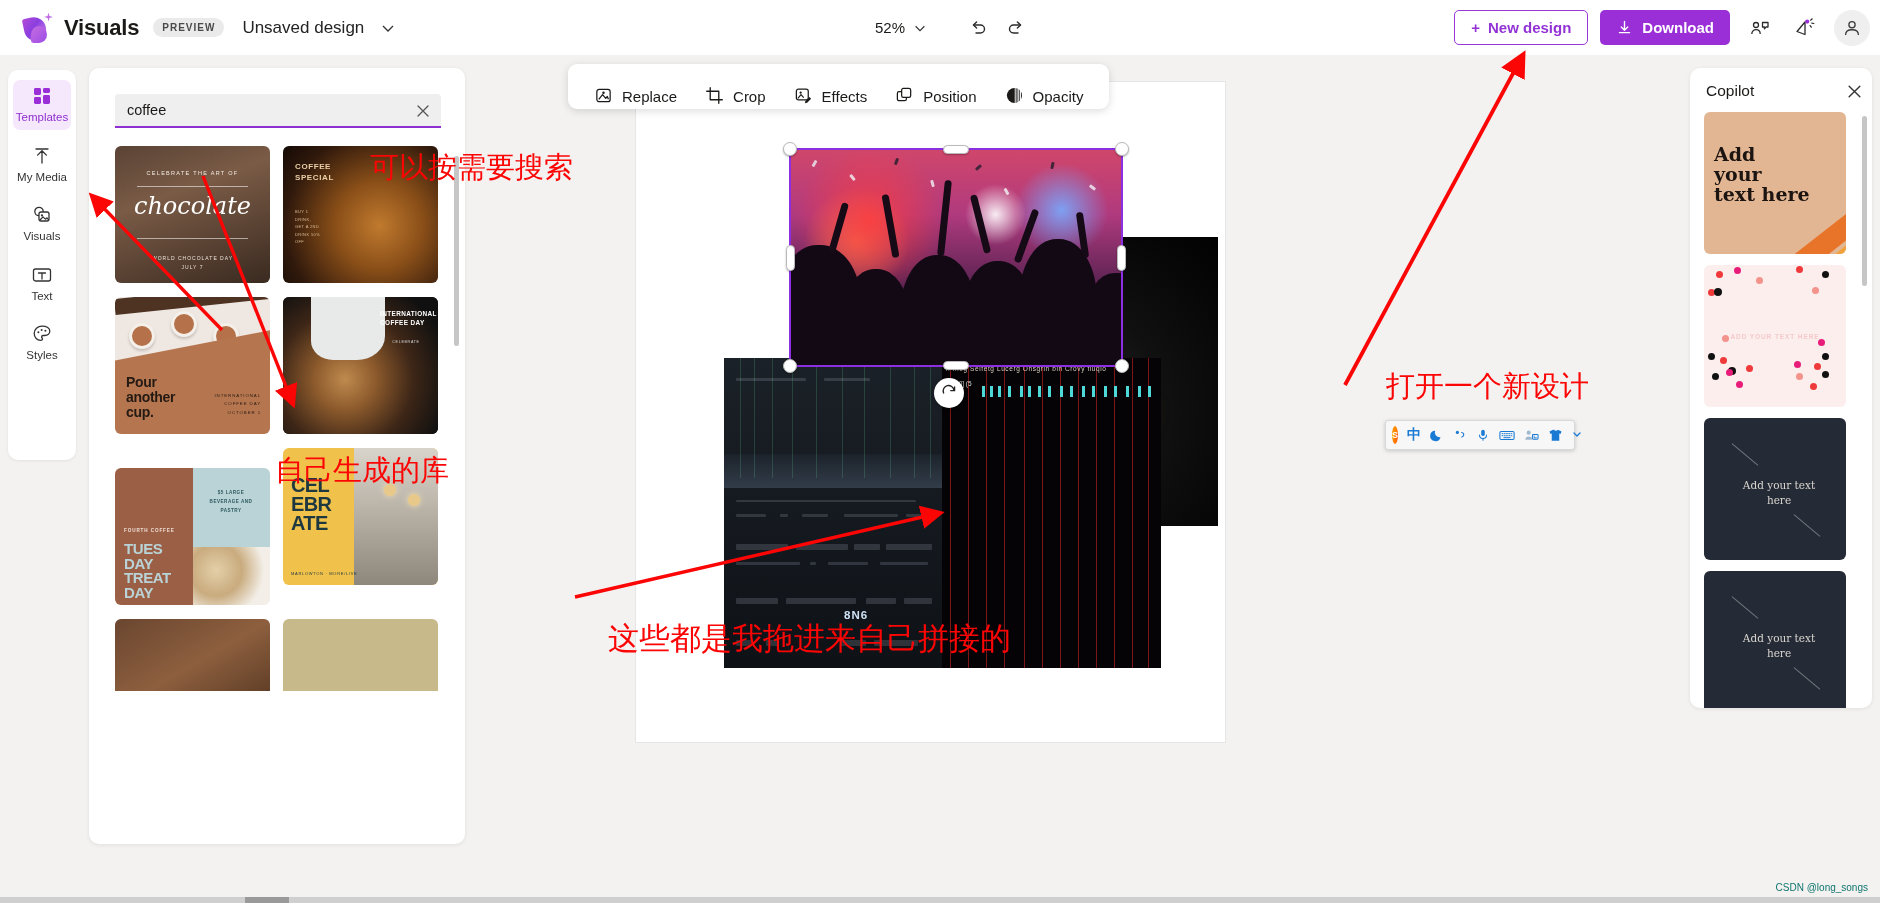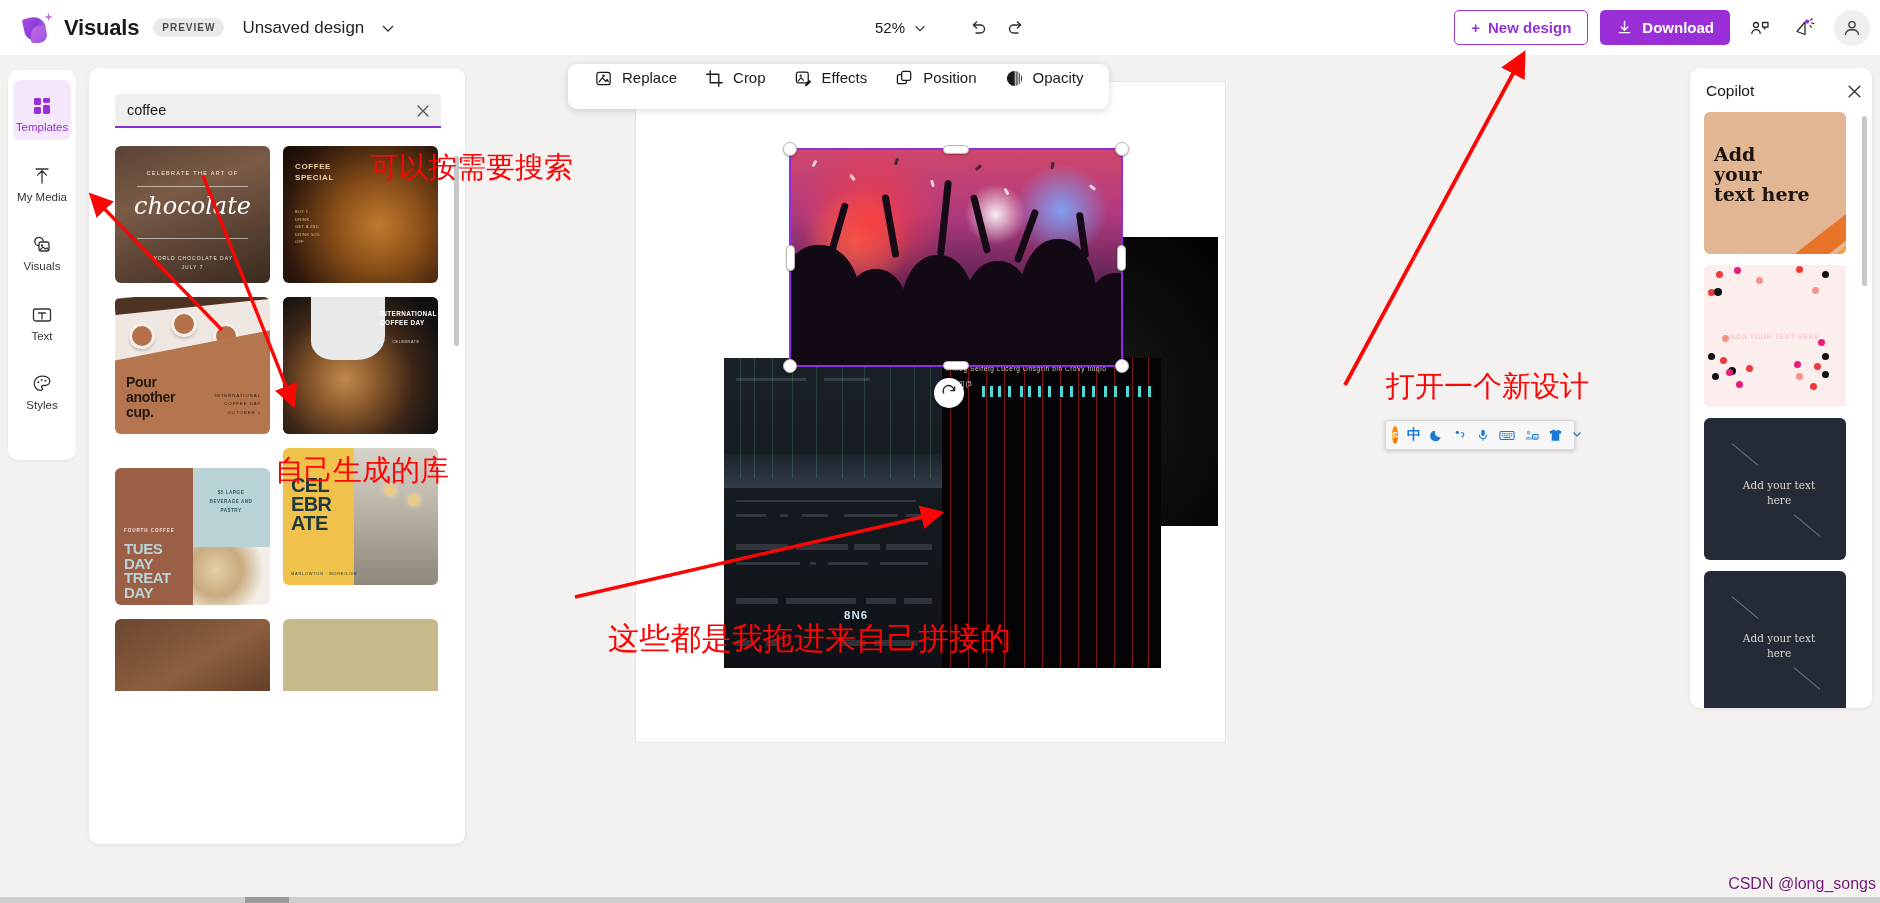--- a/index.html
+++ b/index.html
@@ -77,21 +77,21 @@
 
   
   #left-rail {
     position: absolute; left: 8px; top: 70px; width: 68px; height: 390px;
     background: #fff; border-radius: 10px;
     display: flex; flex-direction: column; align-items: center; padding-top: 10px;
     box-shadow: 0 1px 3px rgba(0,0,0,.07);
     z-index: 20;
   }
   .rail-item {
-    width: 58px; padding: 15px 0 6px; border-radius: 7px; margin-bottom: 10px;
+    width: 58px; padding: 5px 0 6px; border-radius: 7px; margin-bottom: 10px;
     display: flex; flex-direction: column; align-items: center; gap: 5px; cursor: pointer;
   }
   .rail-item.active { background: #f6e8fc; }
   .rail-item .rail-label { font-size: 11.5px; color: #333; line-height: 1; text-align: center;}
   .rail-item.active .rail-label { color: #8e2fd0; }
   .rail-ico { width: 22px; height: 22px; display: flex; align-items: center; justify-content: center; }
 
   
   #tpl-panel {
     position: absolute; left: 89px; top: 68px; width: 376px; height: 776px;
@@ -165,21 +165,21 @@
   }
   #tpl-thumb { position:absolute; top:0; width:5px; height:190px; background:#c6c6c6; border-radius:3px; cursor:pointer;}
 
   
   #img-toolbar {
     position: absolute; left: 568px; top: 64px; height: 45px;
     background: #fff; border-radius: 9px; box-shadow: 0 2px 9px rgba(0,0,0,.14);
     display: flex; align-items: center; padding: 0 14px; gap: 4px; z-index: 30;
   }
   .tb-item {
-    display:flex; align-items:flex-start; gap:9px; height:36px; padding:0 12px;
+    display:flex; align-items:flex-end; gap:9px; height:36px; padding:0 12px;
     border-radius:5px; font-size:15px; color:#1b1a19; cursor:pointer; white-space:nowrap;
   }
 
   
   #canvas-area { position:absolute; left:480px; top:55px; width:920px; height:848px; background:#f3f2f1; z-index:5;}
   #page {
     position:absolute; left:156px; top:27px; width:589px; height:660px;
     background:#fff; box-shadow:0 0 0 1px #e6e6e6;
   }
   
@@ -275,21 +275,21 @@
     position:absolute; left:1385px; top:420px; width:190px; height:30px;
     background:#f7f7f7; border:1px solid #d8d8d8; border-radius:3px;
     display:flex; align-items:center; gap:9px; padding:0 6px; z-index:70;
     box-shadow:0 1px 4px rgba(0,0,0,.18);
   }
   .ime-ico { font-size:14px; color:#1a7ad4; display:flex; align-items:center;}
   #ime-logo { width:18px; height:18px; border-radius:50%;
     background: conic-gradient(#ff8a00, #ff3d00, #ffb300, #ff8a00); display:flex; align-items:center; justify-content:center; color:#fff; font-size:9px; font-weight:bold;}
 
   
-  #watermark { position:absolute; right:4px; bottom:10px; color:#701a75; font-size:16px; z-index:50;}
+  #watermark { position:absolute; right:12px; bottom:10px; color:#0f766e; font-size:10px; z-index:50;}
   #taskbar-sliver { position:absolute; left:0; bottom:0; width:1880px; height:6px; background:#cfcfcf; z-index:80;}
   #tb-active { position:absolute; left:245px; bottom:0; width:44px; height:6px; background:#9a9a9a;}
 
   svg { display:block; }
 </style>
 </head>
 <body>
 
 <div id="topbar">
   <div id="logo-mark">

